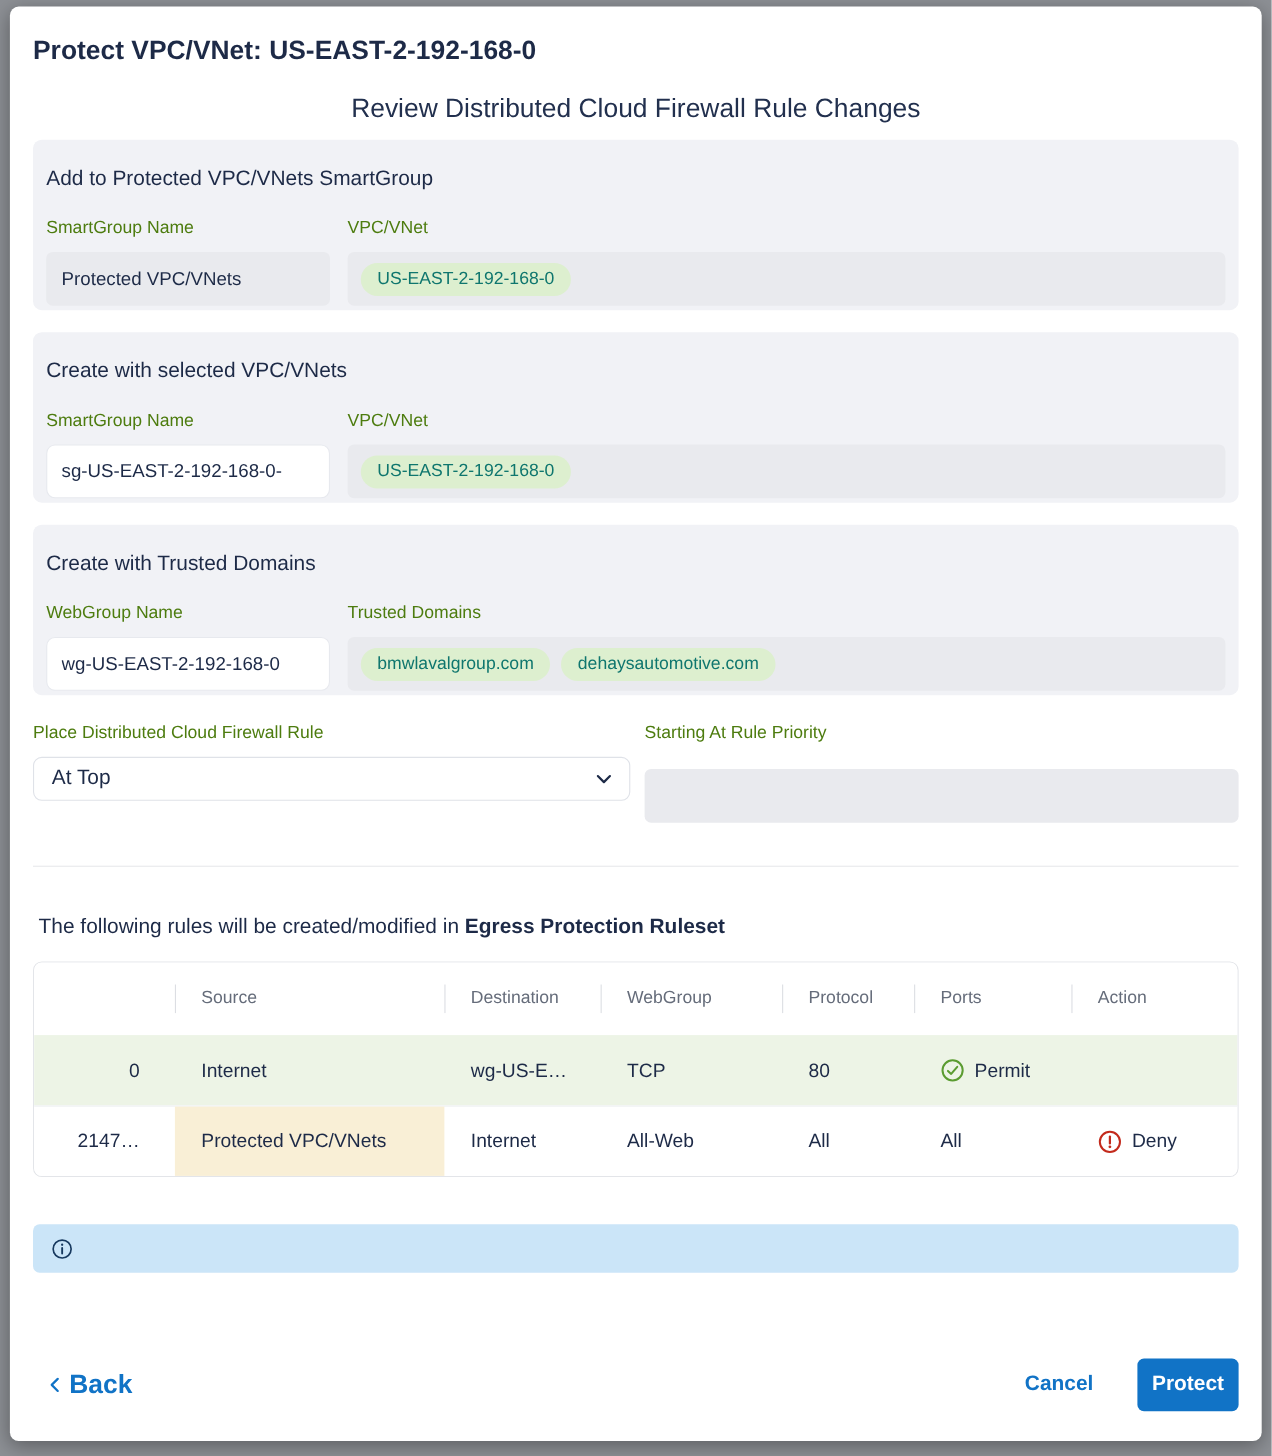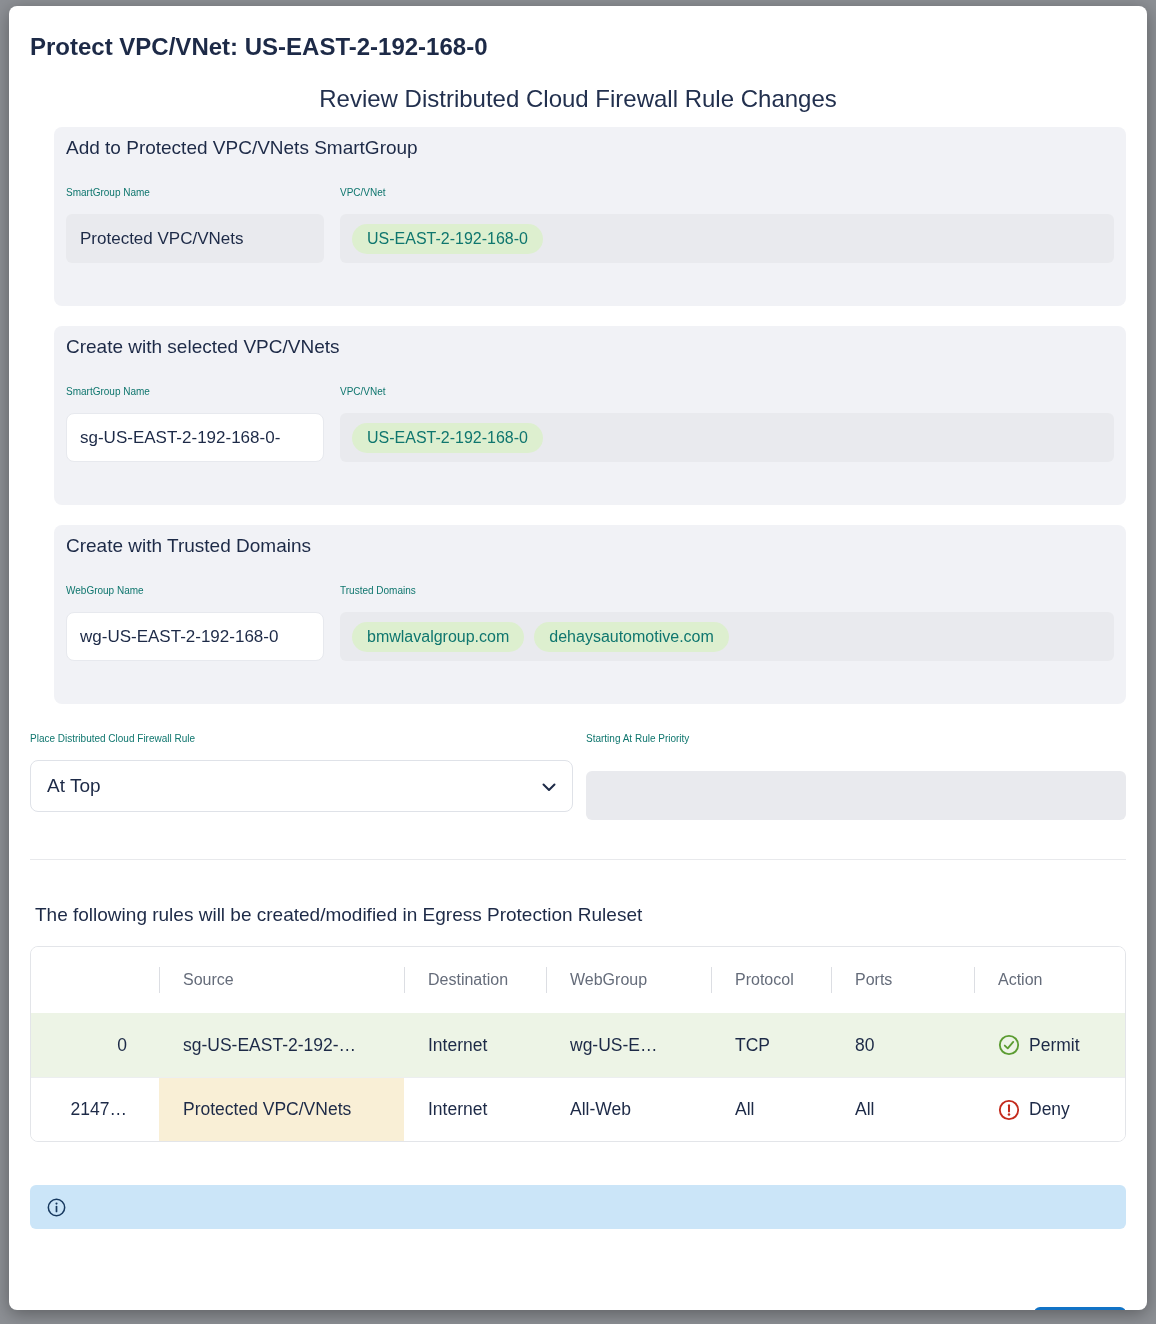--- a/index.html
+++ b/index.html
@@ -15,57 +15,57 @@
     background:#ffffff; border-radius:8px;
     padding:26px 21px 19px 21px;
     box-shadow:0 4px 18px rgba(0,0,0,.35);
     overflow:hidden;
   }
   .dialog-title { font-size:24px; font-weight:600; color:#1d2a47; line-height:30px; }
   .dialog-subtitle { margin-top:24px; font-size:24px; font-weight:400; color:#22304e; line-height:26px;text-align:center; }
 
   .section {
     margin-top:15px; background:#f1f2f6; border-radius:8px;
-    padding:8px 12px 11px 12px; height:179px;margin-left:24px;
+    padding:23px 12px 11px 12px; height:155px;
   }
   .section + .section { margin-top:20px; }
   .section-heading { font-size:19px; font-weight:500; color:#1d2a47; line-height:25px; }
   .field-grid { display:grid; grid-template-columns:258px 1fr; column-gap:16px; margin-top:23px; }
-  .field-label { font-size:10px; color:#0f766e; line-height:20px; margin-bottom:11px; }
+  .field-label { font-size:16px; color:#4d7c0f; line-height:20px; margin-bottom:11px; }
   .value-box {
     height:49px; border-radius:6px; background:#e9eaee;
     display:flex; align-items:center; padding:0 14px;
     font-size:17px; color:#1d2a47;
   }
   .tag-box { height:49px; border-radius:6px; background:#e9eaee; display:flex; align-items:center; padding:0 12px; gap:10px; }
   .tag {
     background:#ddefcf; color:#0f766e; border-radius:15px;
     font-size:16px; padding:6px 15px; line-height:18px; white-space:nowrap;
   }
   .text-input {
     width:100%; height:49px; border-radius:8px; background:#ffffff;
     border:1px solid #e7e9ee; padding:0 13px; font-size:17px; color:#1d2a47;
     font-family:inherit; outline:none;
   }
 
   .placement-grid { display:grid; grid-template-columns:543px 1fr; column-gap:13px; margin-top:25px; }
   .select-box {
-    margin-top:11px; height:52px; background:#fff; border:1px solid #dfe2e8; border-radius:8px;
+    margin-top:11px; height:40px; background:#fff; border:1px solid #dfe2e8; border-radius:8px;
     display:flex; align-items:center; justify-content:space-between;
     padding:0 16px; font-size:19px; color:#1d2a47; cursor:pointer;
   }
   .disabled-input {
     margin-top:11px; width:100%; height:49px; background:#e9eaee; border:none; border-radius:6px;
     padding:0 13px; font-size:17px; color:#1d2a47; font-family:inherit;
   }
 
   .divider { margin-top:39px; height:1px; background:#e8e9ec; }
 
   .rules-intro { margin-top:42px; padding-left:5px; font-size:19px; color:#1d2a47; line-height:26px; }
-  .rules-intro b { font-weight:400; }
+  .rules-intro b { font-weight:700; }
 
   .rules-table { margin-top:18px; border:1px solid #e3e5e9; border-radius:8px; overflow:hidden; }
   .t-row { display:grid; grid-template-columns:128px 245px 142px 165px 120px 143px auto; align-items:stretch; }
   .t-head { height:66px; background:#ffffff;text-align:right; }
   .th-cell { position:relative; display:flex; align-items:center; padding-left:24px; font-size:16px; color:#656c7a; }
   .th-cell.sep::before { content:""; position:absolute; left:0; top:50%; transform:translateY(-50%); width:1px; height:26px; background:#dcdee3; }
   .t-body-row { height:64px; font-size:17.5px; color:#1d2a47; }
   .t-body-row.permit-row { background:#edf4e6; }
   .t-body-row.deny-row { background:#ffffff; border-top:1px solid #eceef0; }
   .td-cell { display:flex; align-items:center; padding-left:24px; white-space:nowrap; overflow:hidden; }
@@ -177,21 +177,20 @@
       <div class="th-cell sep">Source</div>
       <div class="th-cell sep">Destination</div>
       <div class="th-cell sep">WebGroup</div>
       <div class="th-cell sep">Protocol</div>
       <div class="th-cell sep">Ports</div>
       <div class="th-cell sep">Action</div>
     </div>
 
     <div class="t-row t-body-row permit-row">
       <div class="td-cell td-num">0</div>
-      <div class="td-cell">sg-US-EAST-2-192-…</div>
       <div class="td-cell">Internet</div>
       <div class="td-cell">wg-US-E…</div>
       <div class="td-cell">TCP</div>
       <div class="td-cell">80</div>
       <div class="td-cell action-cell">
         <span class="action-icon">
           <svg width="22" height="22" viewBox="0 0 24 24">
               <circle cx="12" cy="12" r="10" fill="none" stroke="#5b9c31" stroke-width="2"></circle>
               <path d="M7.4 12.6 L10.6 15.6 L16.6 8.6" fill="none" stroke="#5b9c31" stroke-width="2" stroke-linecap="round" stroke-linejoin="round"></path>
             </svg>

